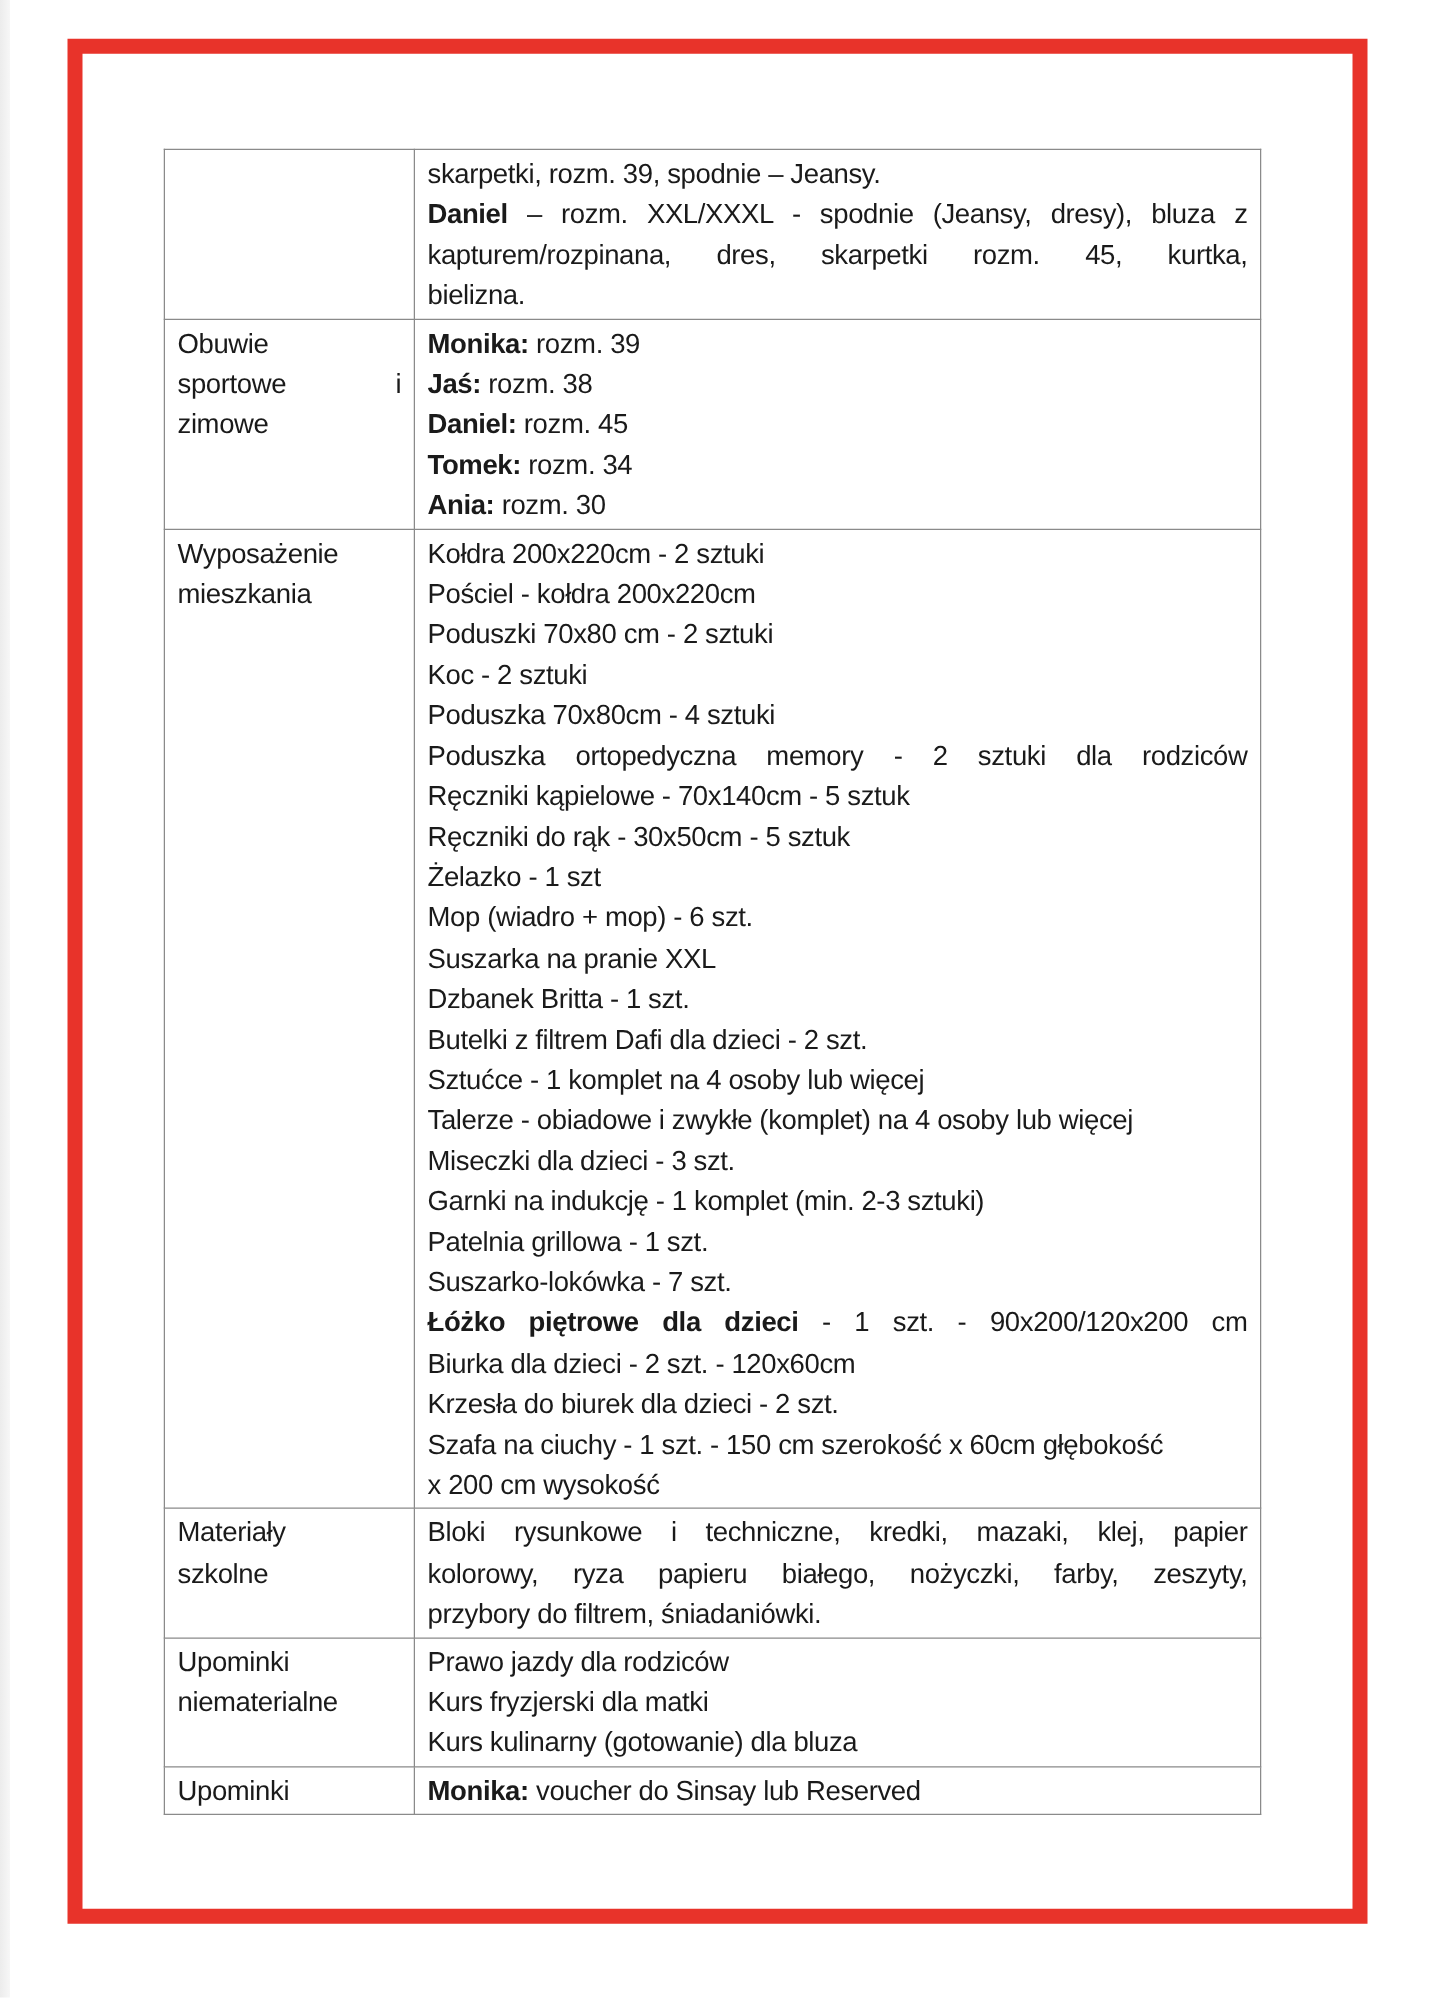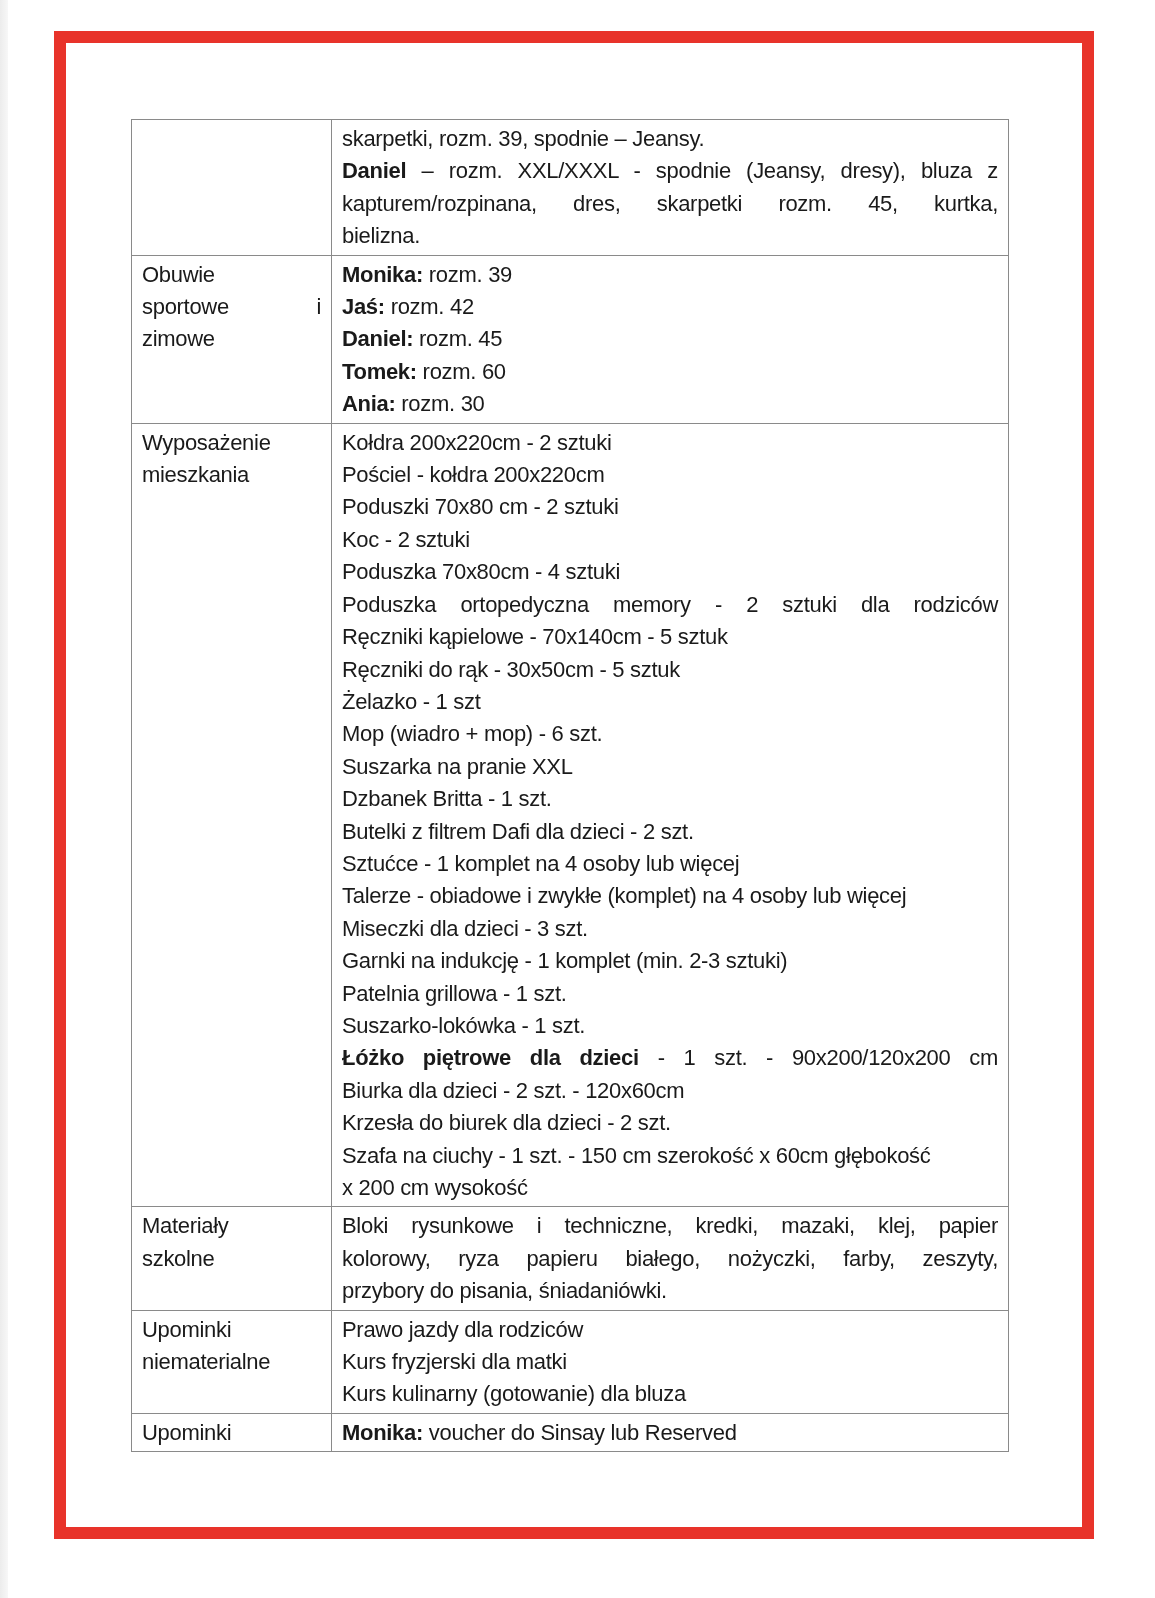--- a/index.html
+++ b/index.html
@@ -61,23 +61,23 @@
     <td>
       <span class="line">Obuwie</span>
       <span class="line cat-split">
             <span>sportowe</span>
             <span>i</span>
           </span>
       <span class="line">zimowe</span>
     </td>
     <td>
       <span class="line"><span class="b">Monika:</span><span> rozm. 39</span></span>
-      <span class="line"><span class="b">Jaś:</span><span> rozm. 42</span></span>
+      <span class="line"><span class="b">Jaś:</span><span> rozm. 38</span></span>
       <span class="line"><span class="b">Daniel:</span><span> rozm. 45</span></span>
-      <span class="line"><span class="b">Tomek:</span><span> rozm. 60</span></span>
+      <span class="line"><span class="b">Tomek:</span><span> rozm. 34</span></span>
       <span class="line"><span class="b">Ania:</span><span> rozm. 30</span></span>
     </td>
   </tr>
 
   <tr>
     <td>
       <span class="line">Wyposażenie</span>
       <span class="line">mieszkania</span>
     </td>
     <td>
@@ -92,38 +92,38 @@
       <span class="line">Żelazko - 1 szt</span>
       <span class="line">Mop (wiadro + mop) - 6 szt.</span>
       <span class="line">Suszarka na pranie XXL</span>
       <span class="line">Dzbanek Britta - 1 szt.</span>
       <span class="line">Butelki z filtrem Dafi dla dzieci - 2 szt.</span>
       <span class="line">Sztućce - 1 komplet na 4 osoby lub więcej</span>
       <span class="line">Talerze - obiadowe i zwykłe (komplet) na 4 osoby lub więcej</span>
       <span class="line">Miseczki dla dzieci - 3 szt.</span>
       <span class="line">Garnki na indukcję - 1 komplet (min. 2-3 sztuki)</span>
       <span class="line">Patelnia grillowa - 1 szt.</span>
-      <span class="line">Suszarko-lokówka - 1 szt.</span>
+      <span class="line">Suszarko-lokówka - 7 szt.</span>
       <span class="line just-last" style="white-space:normal"><span class="b">Łóżko piętrowe dla dzieci</span><span> - 1 szt. - 90x200/120x200 cm</span></span>
       <span class="line">Biurka dla dzieci - 2 szt. - 120x60cm</span>
       <span class="line">Krzesła do biurek dla dzieci - 2 szt.</span>
       <span class="line">Szafa na ciuchy - 1 szt. - 150 cm szerokość x 60cm głębokość</span>
       <span class="line">x 200 cm wysokość</span>
     </td>
   </tr>
 
   <tr>
     <td>
       <span class="line">Materiały</span>
       <span class="line">szkolne</span>
     </td>
     <td>
       <span class="line just-last" style="white-space:normal">Bloki rysunkowe i techniczne, kredki, mazaki, klej, papier</span>
       <span class="line just-last" style="white-space:normal">kolorowy, ryza papieru białego, nożyczki, farby, zeszyty,</span>
-      <span class="line">przybory do pisania, śniadaniówki.</span>
+      <span class="line">przybory do filtrem, śniadaniówki.</span>
     </td>
   </tr>
 
   <tr>
     <td>
       <span class="line">Upominki</span>
       <span class="line">niematerialne</span>
     </td>
     <td>
       <span class="line">Prawo jazdy dla rodziców</span>

